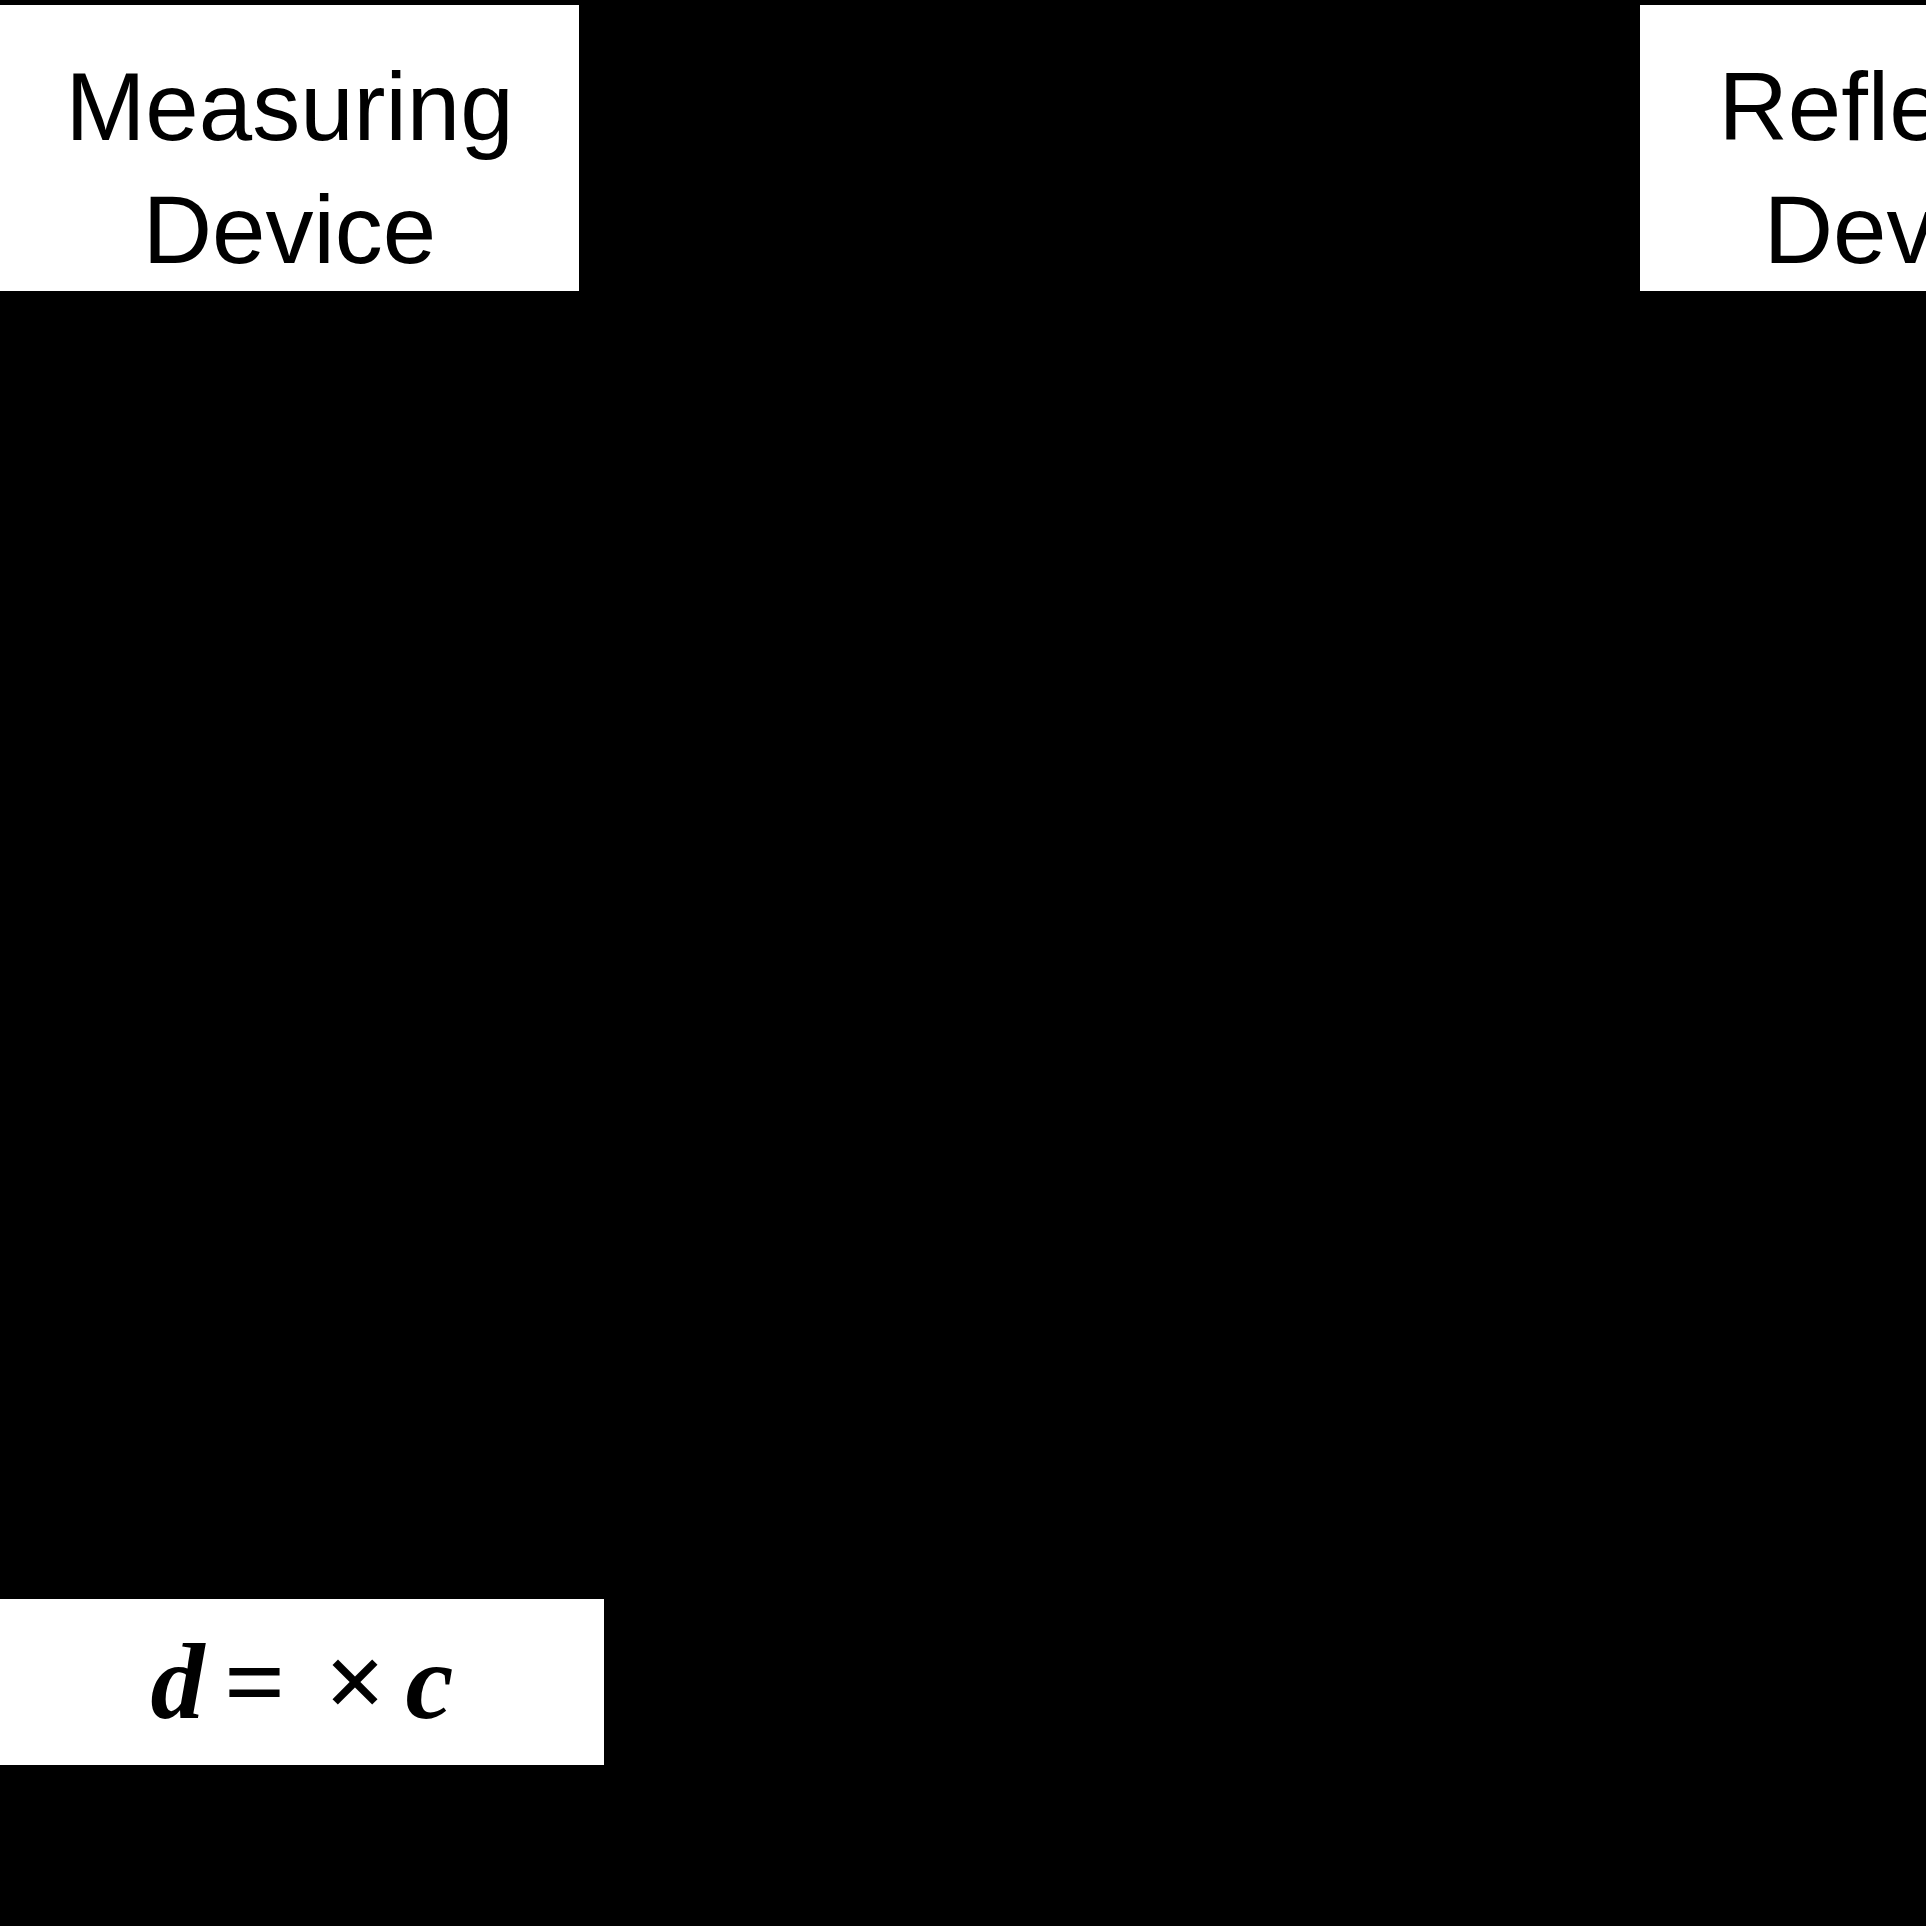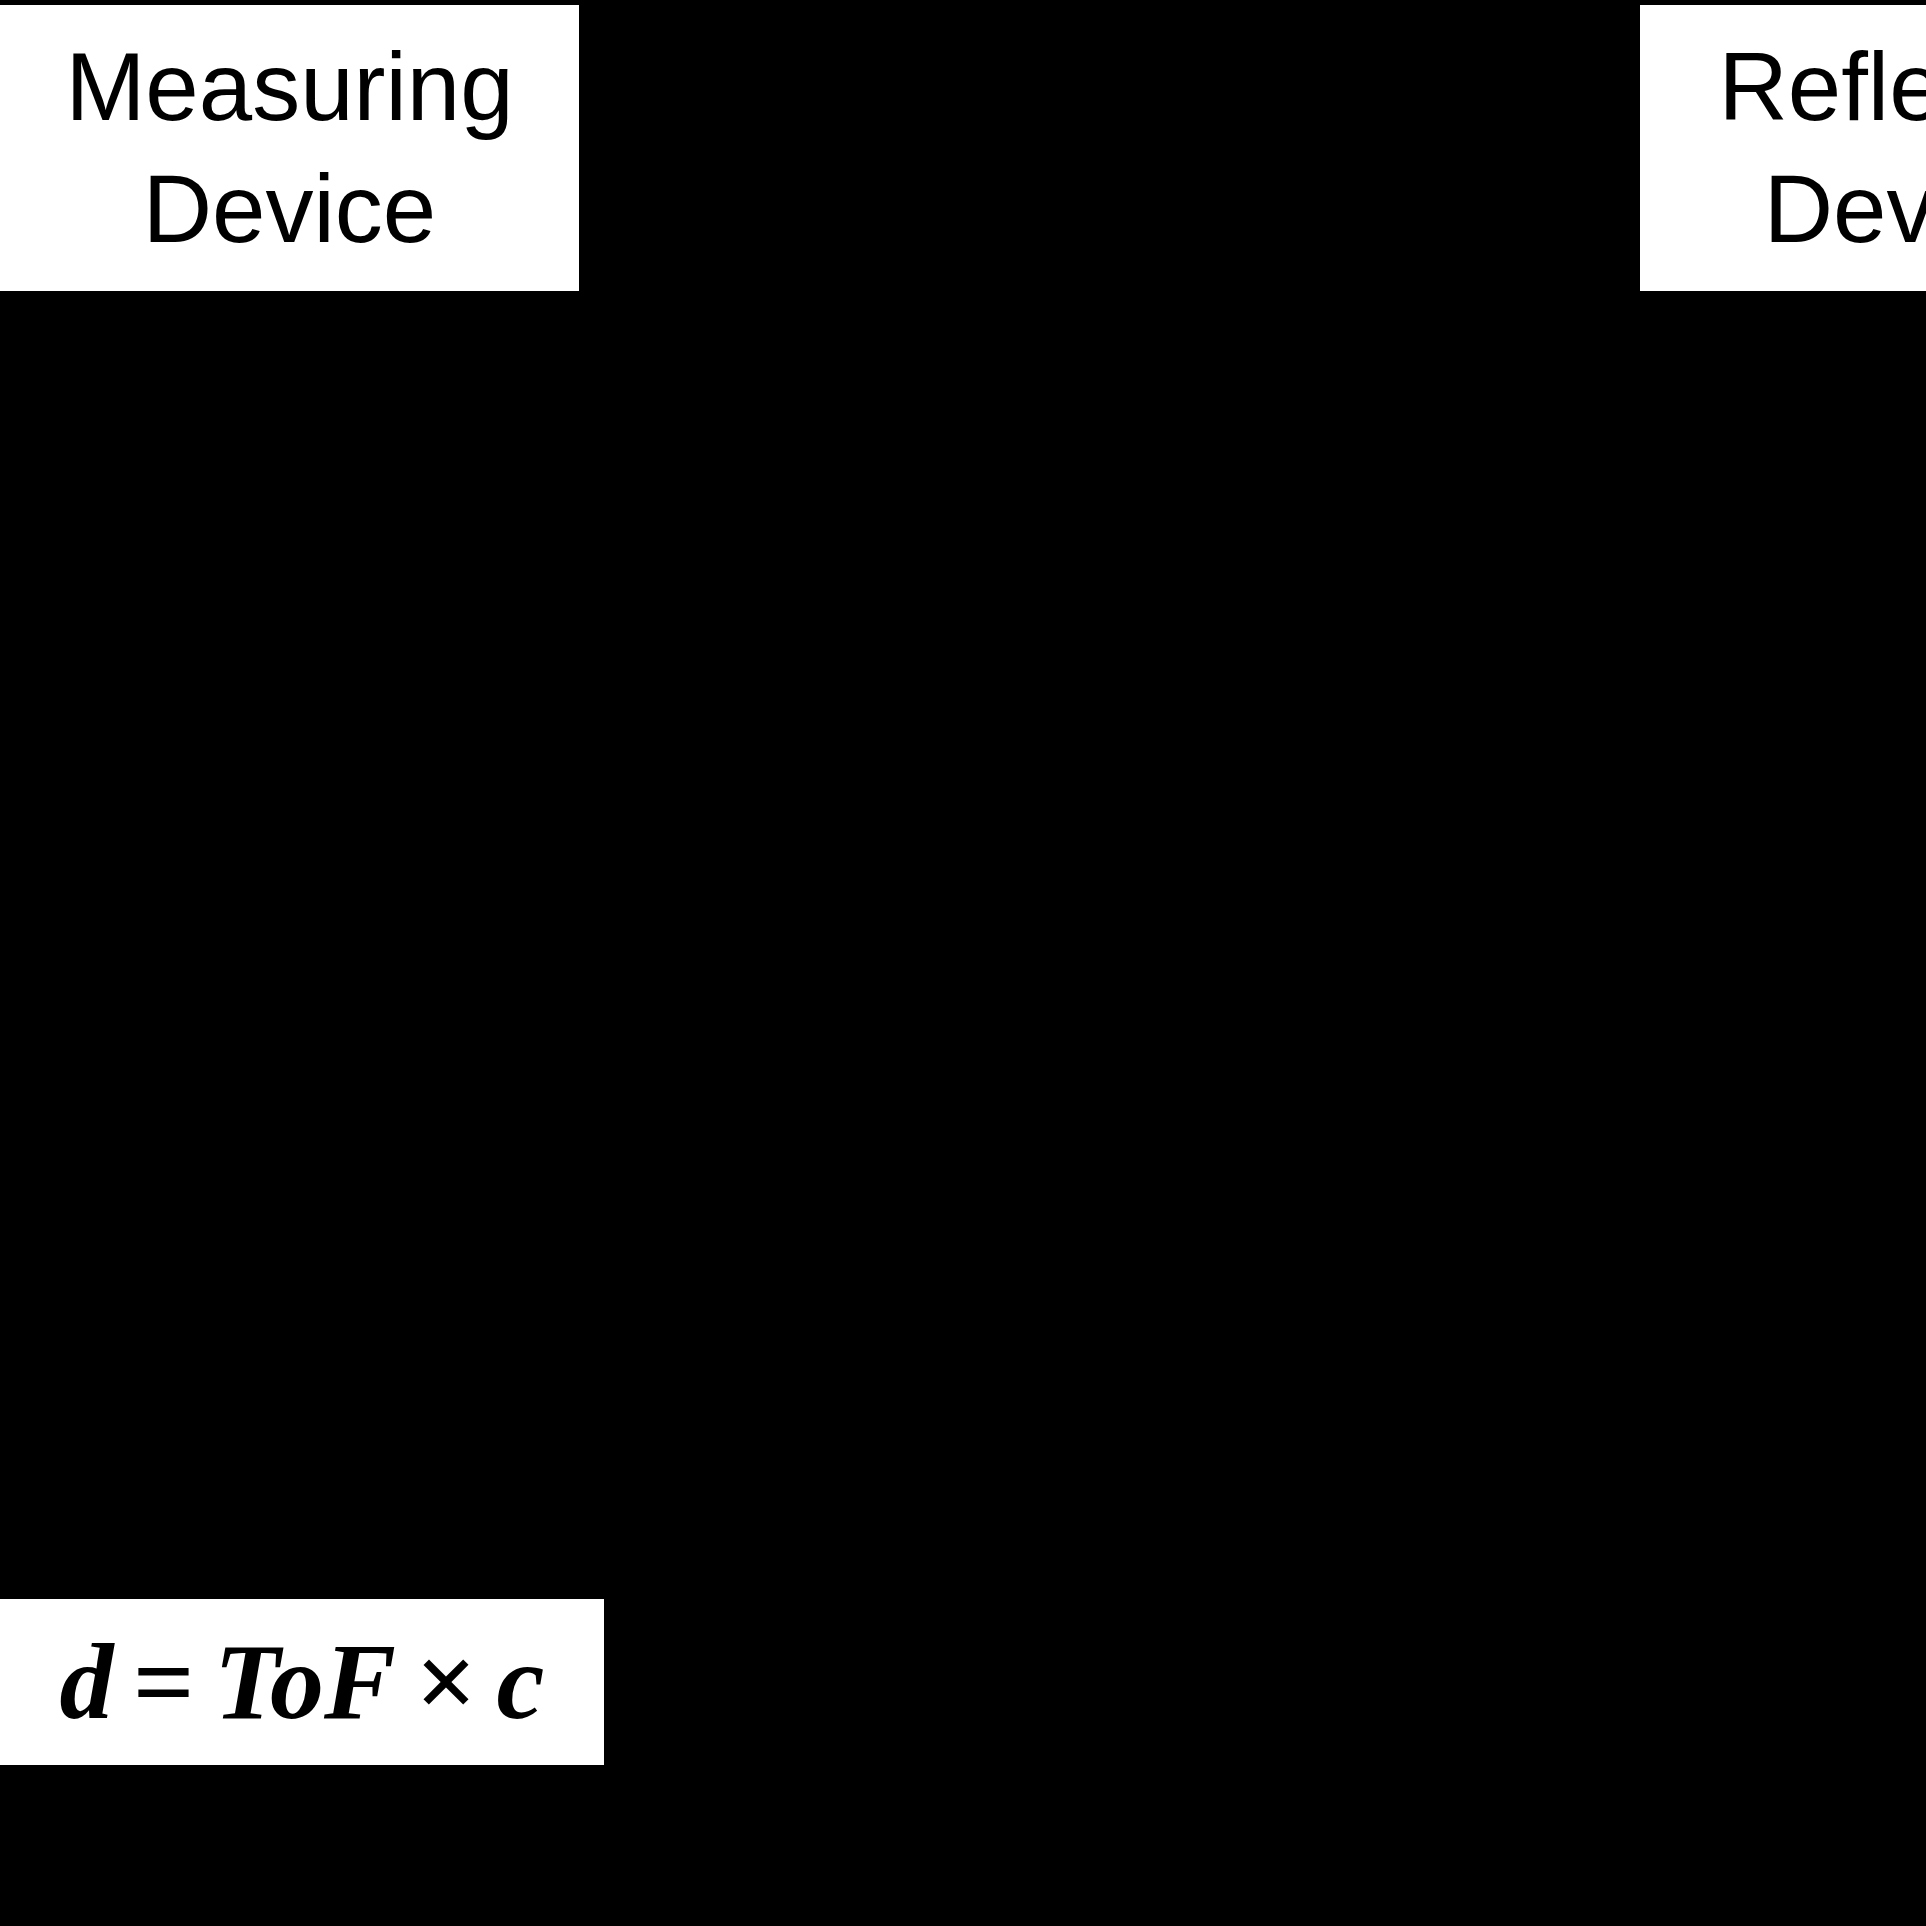--- a/index.html
+++ b/index.html
@@ -19,21 +19,21 @@
     height: 2075px;
     background: #000000;
   }
   .device-box {
     position: absolute;
     background: #ffffff;
     color: #000000;
     display: flex;
     flex-direction: column;
     align-items: center;
-    justify-content: center;
+    justify-content: flex-end;
     text-align: center;
     font-size: 96px;
     line-height: 1.28;
     font-weight: 400;
   }
   .device-box .label-line {
     display: block;
     white-space: nowrap;
   }
   #measuring-box {
@@ -84,19 +84,18 @@
   </div>
 
   <div class="device-box" id="reflector-box">
     <span class="label-line">Reflector</span>
     <span class="label-line">Device</span>
   </div>
 
   <div class="formula-box">
     <span class="math-var">d</span>
     <span class="math-op">=</span>
-    <span class="math-var">ToF</span>
     <span class="math-op">×</span>
     <span class="math-var">c</span>
   </div>
 
 </div>
 
 
 </body></html>

